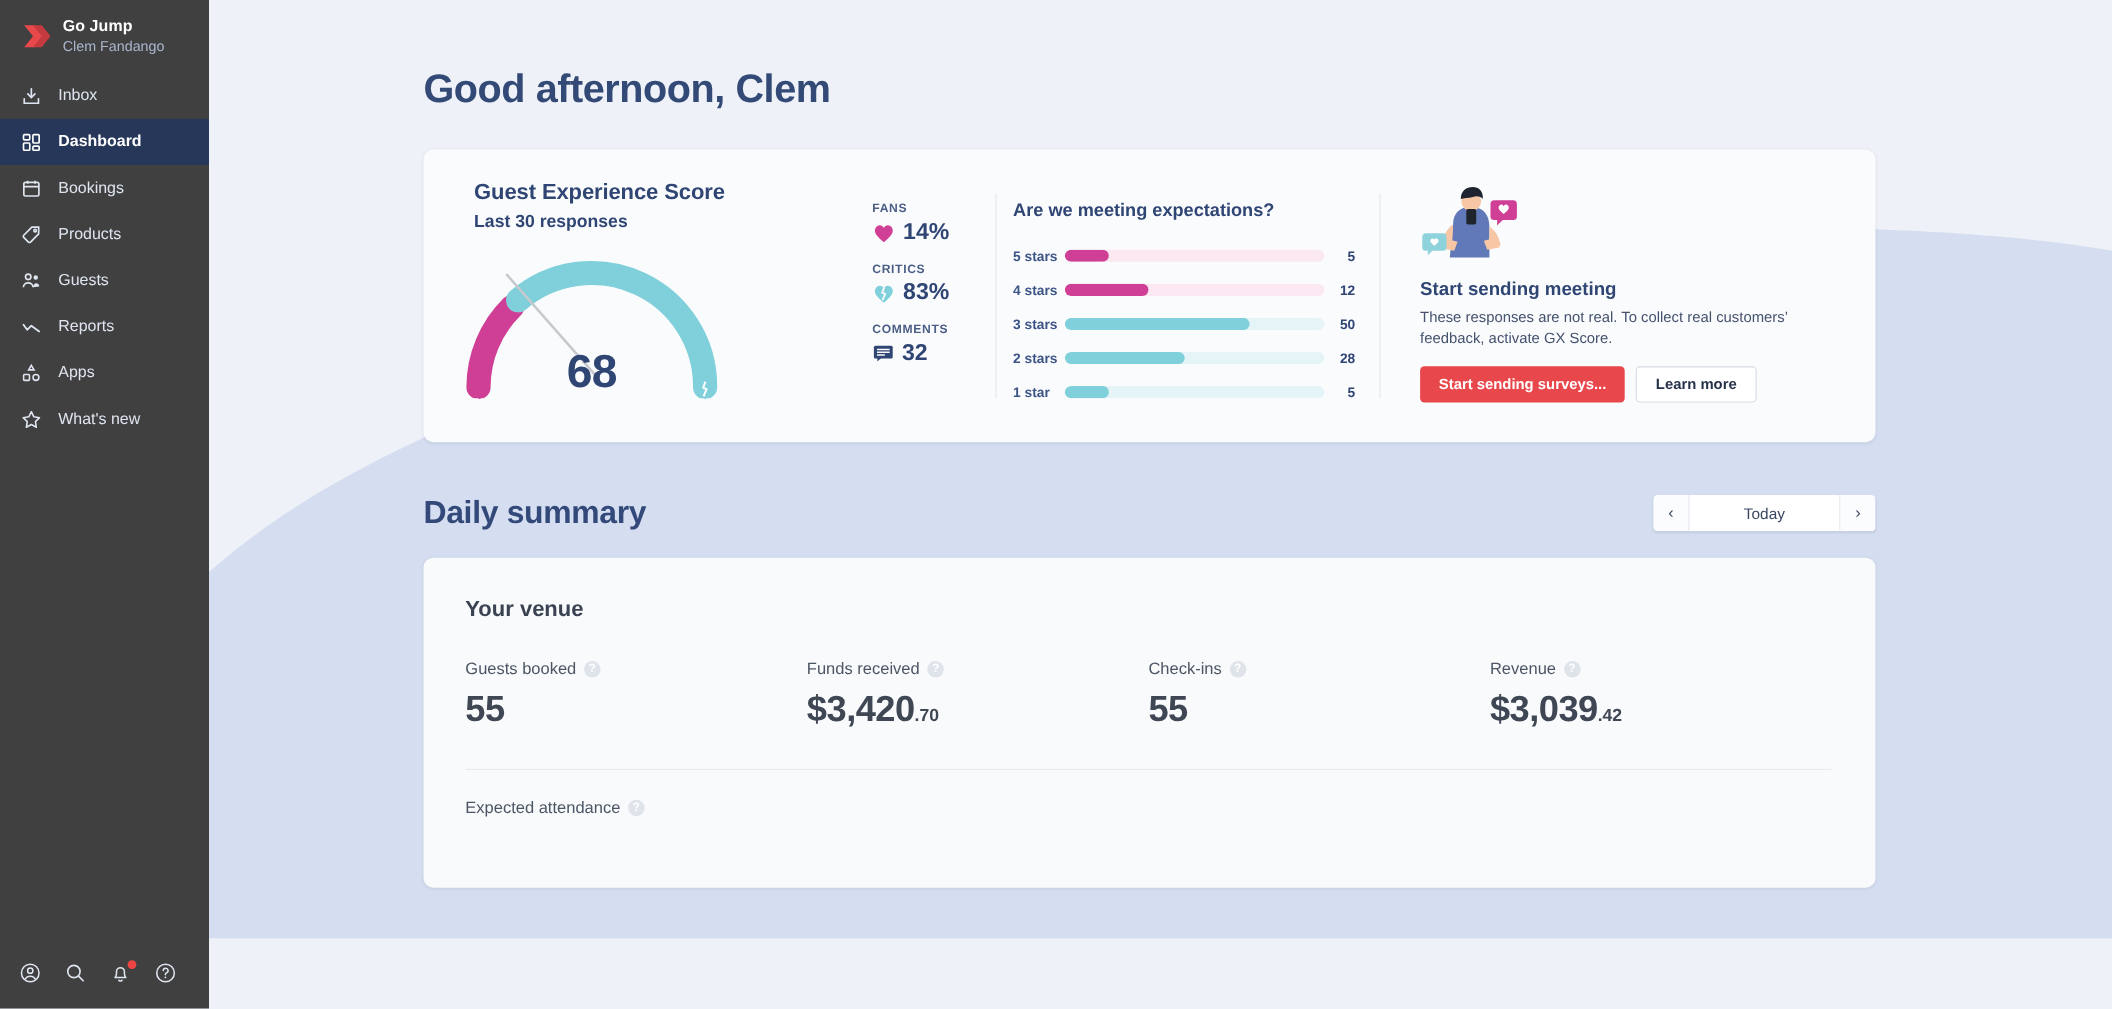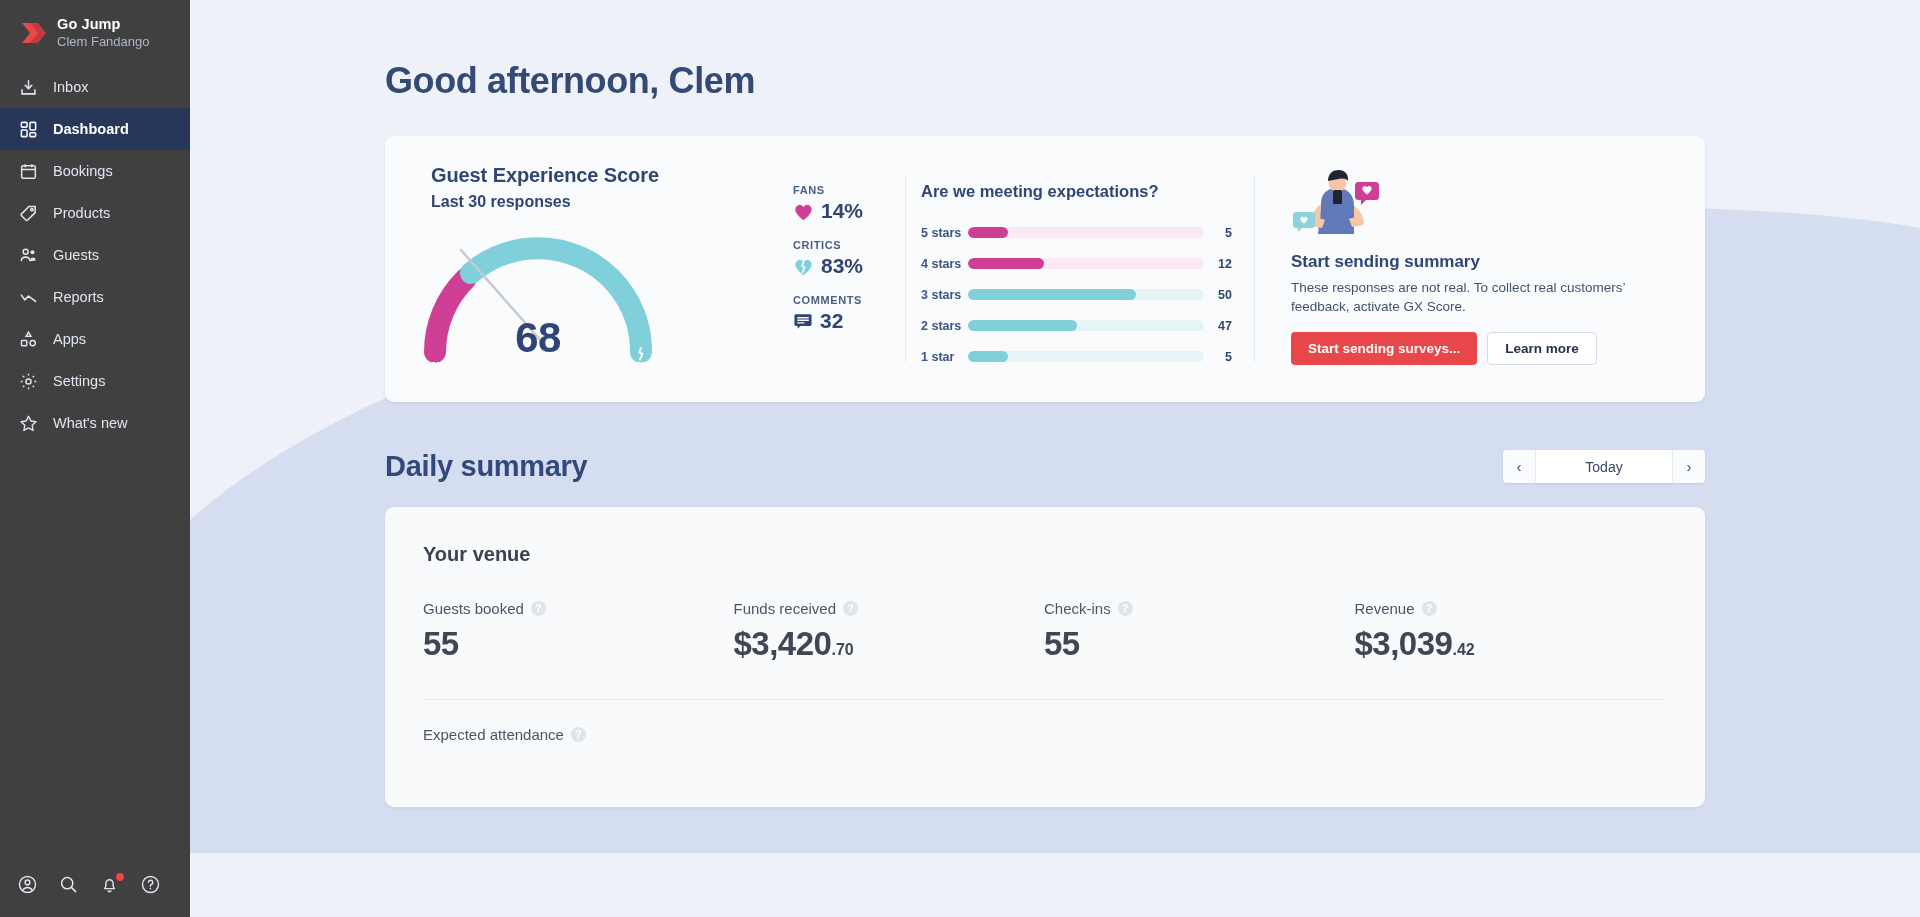--- a/index.html
+++ b/index.html
@@ -246,29 +246,20 @@
             <svg viewBox="0 0 20 20" fill="none" stroke="currentColor" stroke-width="1.5">
               <path d="M10 2.2 12.6 6.6H7.4z"></path>
               <rect x="2.6" y="11" width="5.6" height="5.6" rx=".8"></rect>
               <circle cx="14.4" cy="13.8" r="2.8"></circle>
             </svg>
           </span>
         <span>Apps</span>
       </div>
       <div class="nav-item">
         <span class="ico">
-            <svg viewBox="0 0 20 20" fill="none" stroke="currentColor" stroke-width="1.5">
-              <circle cx="10" cy="10" r="2.7"></circle>
-              <path d="M10 1.8v2M10 16.2v2M1.8 10h2M16.2 10h2M4.2 4.2l1.4 1.4M14.4 14.4l1.4 1.4M15.8 4.2l-1.4 1.4M5.6 14.4l-1.4 1.4"></path>
-            </svg>
-          </span>
-        <span>Settings</span>
-      </div>
-      <div class="nav-item">
-        <span class="ico">
             <svg viewBox="0 0 20 20" fill="none" stroke="currentColor" stroke-width="1.5" stroke-linejoin="round">
               <path d="M10 2.4l2.4 4.9 5.4.8-3.9 3.8.9 5.4-4.8-2.6-4.8 2.6.9-5.4L2.2 8.1l5.4-.8z"></path>
             </svg>
           </span>
         <span>What's new</span>
       </div>
     </nav>
 
     <div class="sb-bottom">
       <span class="bico">
@@ -389,21 +380,21 @@
                 <div class="bar-track" style="background: rgb(229, 244, 246);">
                   <div class="bar-fill" style="width: 71%; background: rgb(127, 208, 218);"></div>
                 </div>
                 <div class="bar-num">50</div>
               </div>
               <div class="bar-row">
                 <div class="bar-lbl">2 stars</div>
                 <div class="bar-track" style="background: rgb(229, 244, 246);">
                   <div class="bar-fill" style="width: 46%; background: rgb(127, 208, 218);"></div>
                 </div>
-                <div class="bar-num">47</div>
+                <div class="bar-num">28</div>
               </div>
               <div class="bar-row">
                 <div class="bar-lbl">1 star</div>
                 <div class="bar-track" style="background: rgb(229, 244, 246);">
                   <div class="bar-fill" style="width: 17%; background: rgb(127, 208, 218);"></div>
                 </div>
                 <div class="bar-num">5</div>
               </div>
             </div>
         </div>
@@ -420,21 +411,21 @@
             <path d="M63 38 C69 42 72 48 73 55 L63 57 Z" fill="#f7c6a4"></path>
             <path d="M19 54 C24 50 30 50 34 52 L31 60 L20 58 Z" fill="#f7c6a4"></path>
             <path d="M73 53 C68 49 62 49 58 51 L61 59 L72 57 Z" fill="#f7c6a4"></path>
             <rect x="64" y="14" width="24" height="18" rx="3.5" fill="#cf3f95"></rect>
             <path d="M70 31 L70 37 L76 31Z" fill="#cf3f95"></path>
             <path d="M76 26.5 C71.5 23 70.5 20.8 72 19 C73.4 17.4 75.2 17.9 76 19.5 C76.8 17.9 78.6 17.4 80 19 C81.5 20.8 80.5 23 76 26.5Z" fill="#ffffff"></path>
             <rect x="2" y="44" width="22" height="16" rx="3.2" fill="#8ed2db"></rect>
             <path d="M7 59 L7 64 L12 59Z" fill="#8ed2db"></path>
             <path d="M13 55.5 C9.4 52.7 8.6 51 9.8 49.6 C10.9 48.3 12.4 48.7 13 50 C13.6 48.7 15.1 48.3 16.2 49.6 C17.4 51 16.6 52.7 13 55.5Z" fill="#ffffff"></path>
           </svg>
-          <div class="promo-h">Start sending summary</div>
+          <div class="promo-h">Start sending meeting</div>
           <div class="promo-p">These responses are not real. To collect real customers’ feedback, activate GX Score.</div>
           <div class="promo-btns">
             <button class="btn-primary">Start sending surveys...</button>
             <button class="btn-ghost">Learn more</button>
           </div>
         </div>
       </section>
 
       <div class="ds-head">
         <h2 class="ds-title">Daily summary</h2>

